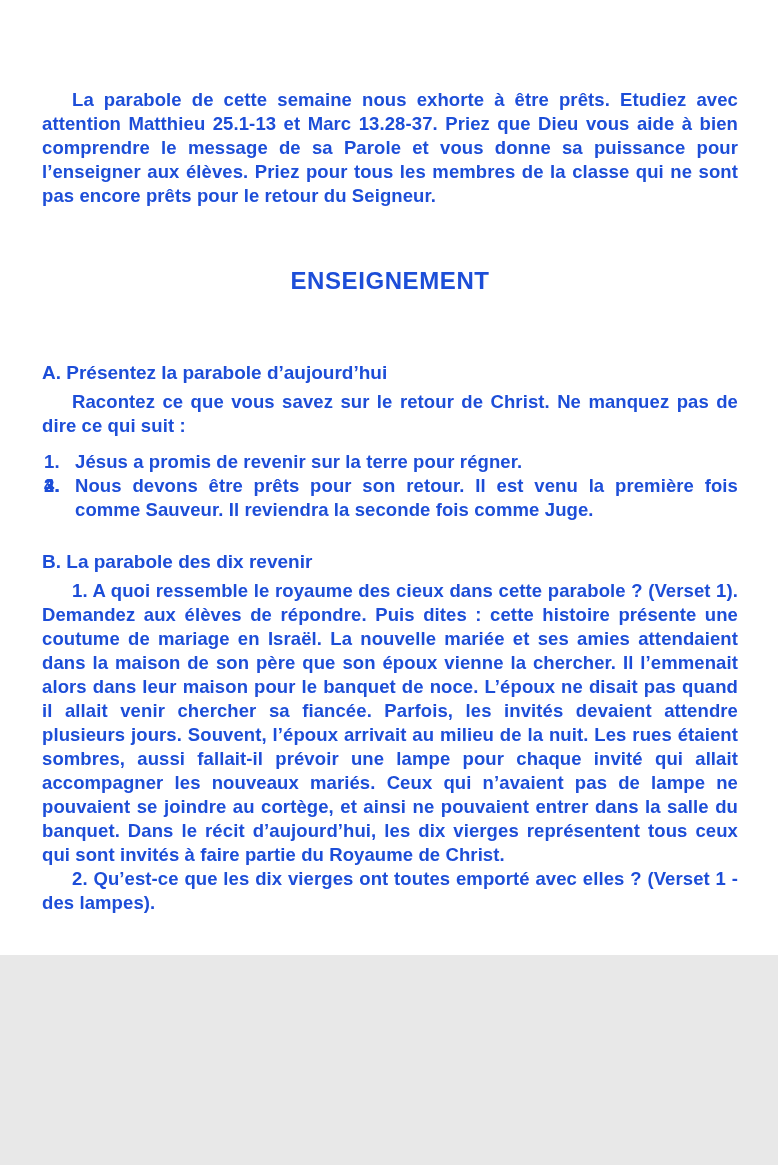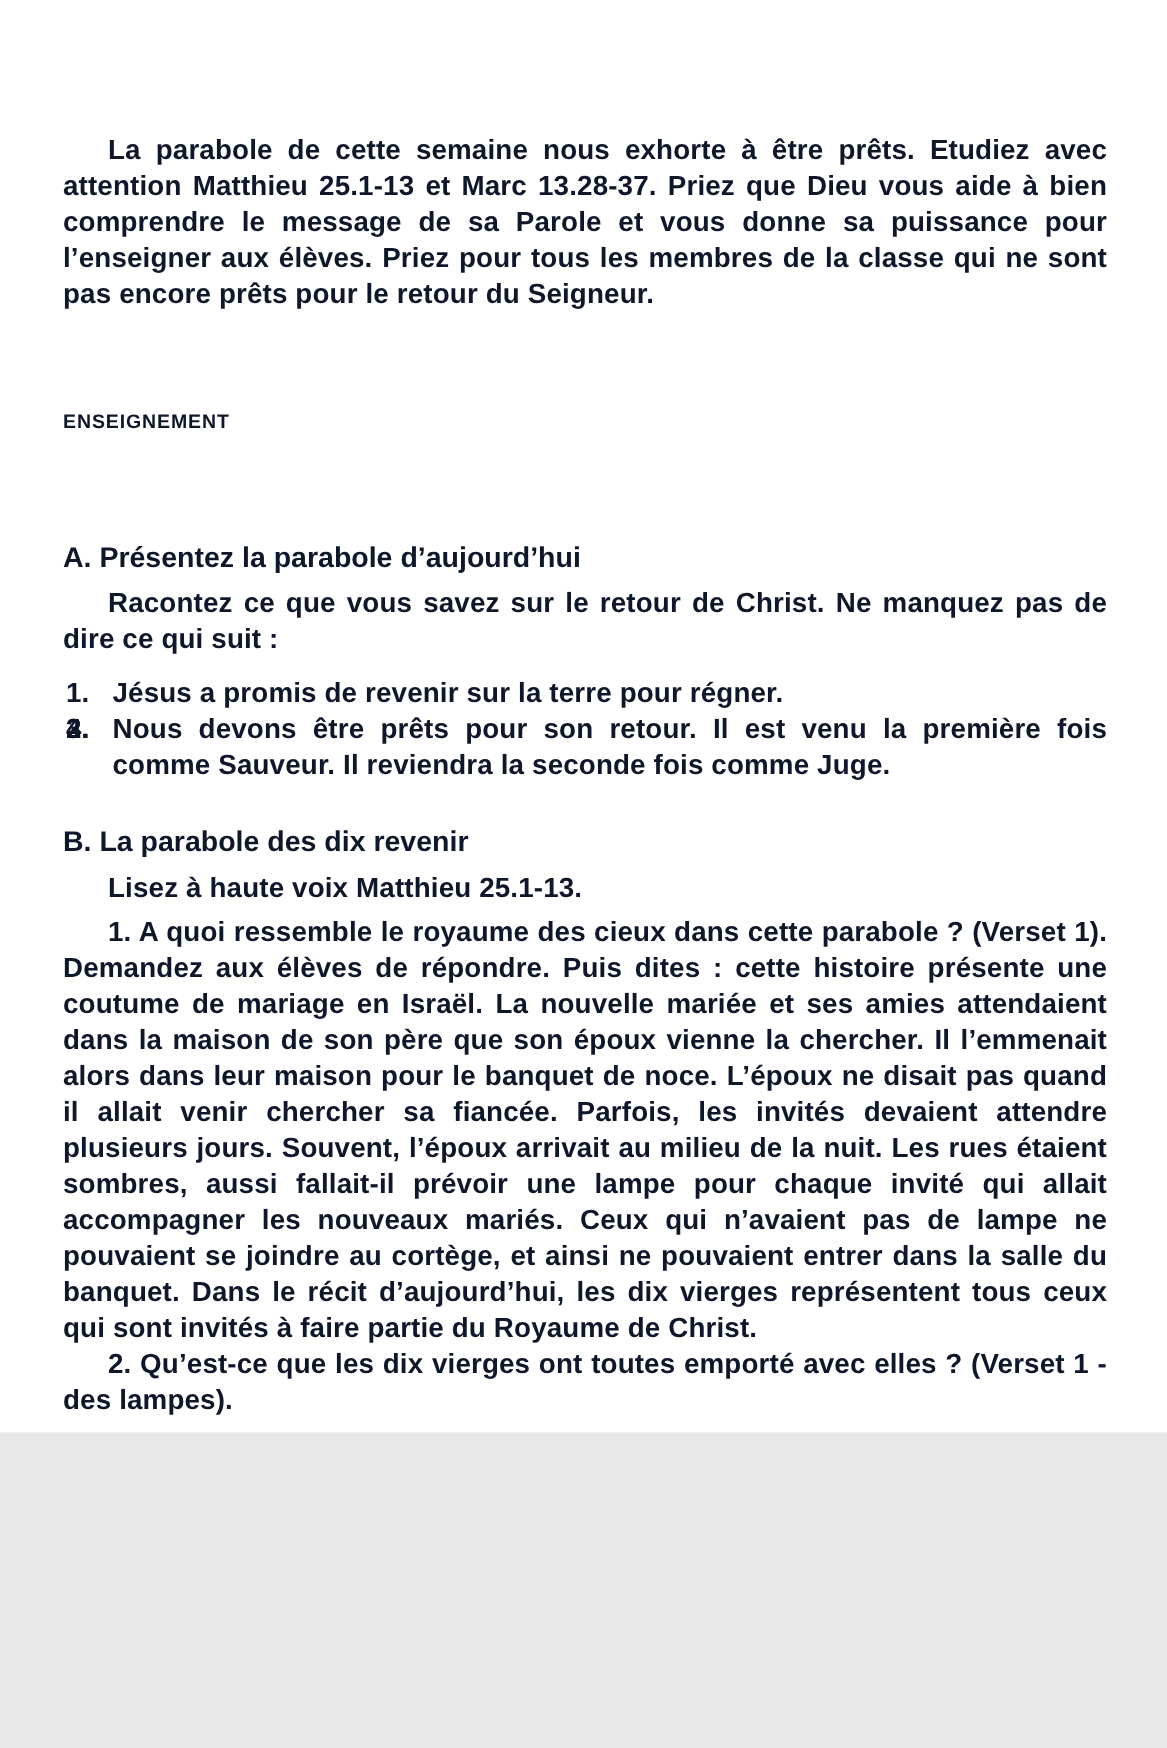--- a/index.html
+++ b/index.html
@@ -4,40 +4,41 @@
 <style>
   html, body { margin: 0; padding: 0; background: #e8e8e8; }
   .page {
     position: relative;
     width: 778px;
     height: 955px;
     margin: 0 auto;
     background: #ffffff;
     font-family: "Liberation Sans", sans-serif;
     font-weight: bold;
-    color: #0f172a;
+    color: #1d4ed8;
     overflow: hidden;
   }
   .content {
     position: absolute;
     left: 42px;
     top: 88px;
     width: 696px;
   }
   .body-text {
     font-size: 18.5px;
     line-height: 24px;
     text-align: justify;
     letter-spacing: 0.1px;
     margin: 0;
   }
   .indent { text-indent: 30px; }
   .main-heading {
-    font-size: 13px;
+    font-size: 24px;
     line-height: 24px;
+    text-align: center;
     letter-spacing: 0.6px;
     margin: 61px 0 0 0;
   }
   .section-heading {
     font-size: 19px;
     line-height: 24px;
     text-align: left;
     margin: 0;
   }
   .sec-a-heading { margin-top: 68px; }
@@ -95,21 +96,20 @@
         <span class="li-num">3.</span>
       </li>
       <li>
         <span class="li-num">4.</span>
         <span>Nous devons être prêts pour son retour. Il est venu la première fois comme Sauveur. Il reviendra la seconde fois comme Juge.</span>
       </li>
     </ol>
 
     <h2 class="section-heading sec-b-heading">B. La parabole des dix revenir</h2>
 
-    <p class="body-text indent para-lisez">Lisez à haute voix Matthieu 25.1-13.</p>
 
     <p class="body-text indent para-q1">1. A quoi ressemble le royaume des cieux dans cette parabole ? (Verset 1). Demandez aux élèves de répondre. Puis dites : cette histoire présente une coutume de mariage en Israël. La nouvelle mariée et ses amies attendaient dans la maison de son père que son époux vienne la chercher. Il l’emmenait alors dans leur maison pour le banquet de noce. L’époux ne disait pas quand il allait venir chercher sa fiancée. Parfois, les invités devaient attendre plusieurs jours. Souvent, l’époux arrivait au milieu de la nuit. Les rues étaient sombres, aussi fallait-il prévoir une lampe pour chaque invité qui allait accompagner les nouveaux mariés. Ceux qui n’avaient pas de lampe ne pouvaient se joindre au cortège, et ainsi ne pouvaient entrer dans la salle du banquet. Dans le récit d’aujourd’hui, les dix vierges représentent tous ceux qui sont invités à faire partie du Royaume de Christ.</p>
 
     <p class="body-text indent">2. Qu’est-ce que les dix vierges ont toutes emporté avec elles ? (Verset 1 - des lampes).</p>
 
   </div>
 
   <div class="page-number">47</div>
 </div>
 

